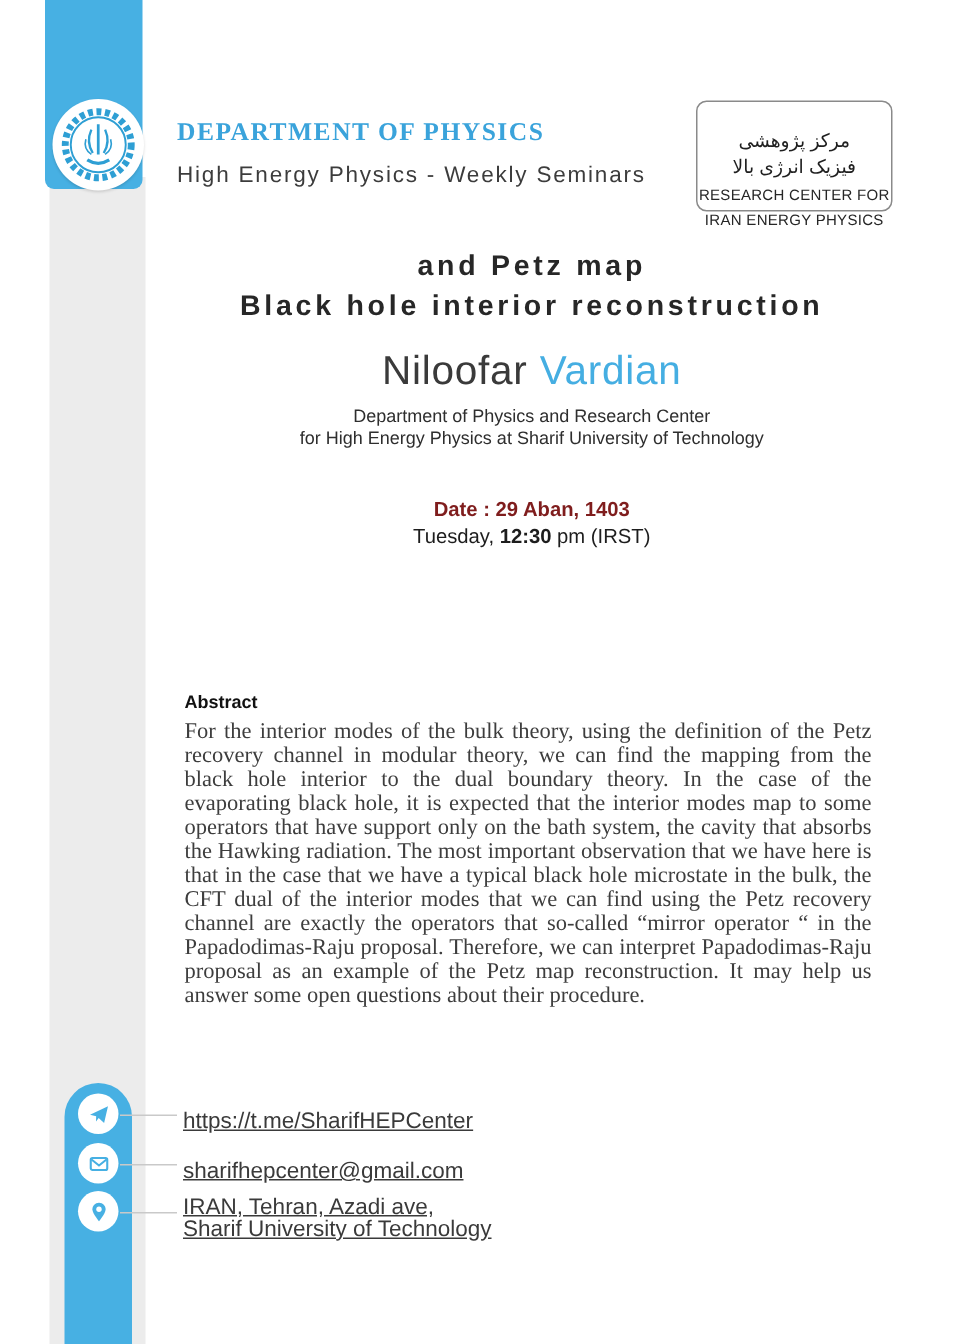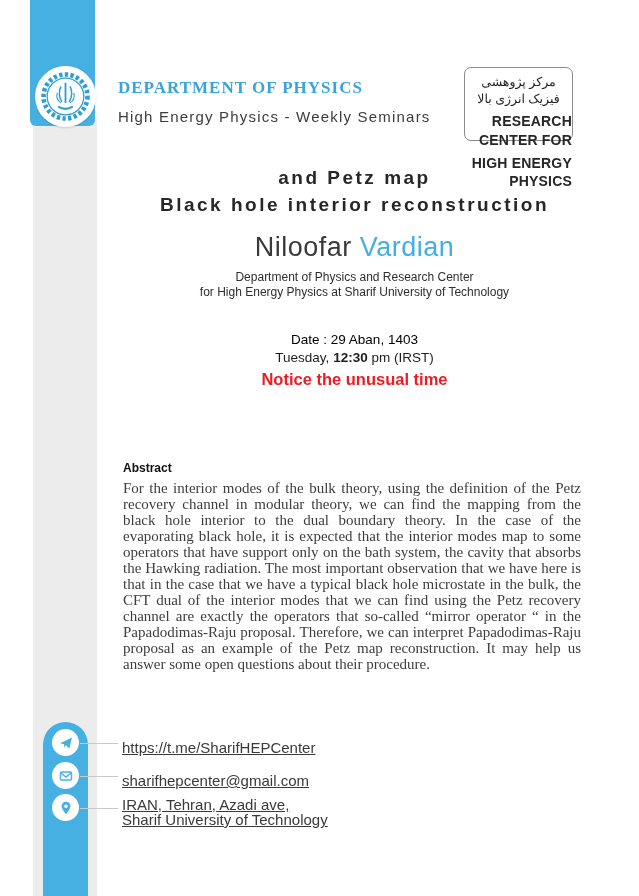--- a/index.html
+++ b/index.html
@@ -35,44 +35,44 @@
     position:absolute; left:118px; top:78px;
     font-family:"Liberation Serif", serif;
     font-weight:bold; font-size:17px; letter-spacing:1px;
     color:#3aa3db; white-space:nowrap;
   }
   .dept-sub {
     position:absolute; left:118px; top:108px;
     font-size:15px; letter-spacing:1.2px; color:#3c3c3c; white-space:nowrap;
   }
   .center-box {
-    position:absolute; left:464px; top:67px; width:109px; height:74px;
+    position:absolute; left:464px; top:67px; width:131px; height:74px;
     border:1.5px solid #8a8a8a; border-radius:7px;
-    background:#fff; text-align:center; padding-top:6px;
+    background:#fff; text-align:center; padding-top:18px;
   }
   .center-box .fa { direction:rtl; font-size:12.5px; color:#1f1f1f; line-height:1.35; }
-  .center-box .en { font-size:14px; font-weight:bold; color:#262626; line-height:1.35; margin-top:4px; letter-spacing:0.2px;text-align:right; }
+  .center-box .en { font-size:10px; font-weight:normal; color:#262626; line-height:1.35; margin-top:4px; letter-spacing:0.2px; }
 
   
   .centered { position:absolute; left:95px; right:25px; text-align:center; }
 
   .sem-title { top:164px; }
   .sem-title .line {
     font-size:19px; font-weight:bold; letter-spacing:2.5px;
     color:#272727; line-height:27px; white-space:nowrap;
   }
 
   .speaker { top:232px; font-size:27px; letter-spacing:0.5px; }
   .speaker .first { color:#3a3a3a; }
   .speaker .last  { color:#45aee2; }
 
   .affil { top:270px; font-size:12px; color:#2e2e2e; line-height:15px; }
 
   .date-block { top:331px; }
-  .date-line1 { font-size:13.5px; font-weight:normal; color:#000000; line-height:18px; }
+  .date-line1 { font-size:13.5px; font-weight:bold; color:#7f1d1d; line-height:18px; }
   .date-line2 { font-size:13.5px; color:#1d1d1d; line-height:18px; }
   .date-line2 b { font-weight:bold; }
   .notice { font-size:16.5px; font-weight:bold; color:#ed1c24; line-height:22px; margin-top:1px; }
 
   .virtual-block { top:408px; }
   .virtual-text {
     font-family:"Liberation Serif", serif;
     font-weight:bold; font-size:13.5px; color:#222; line-height:18px;
   }
   .virtual-link {
@@ -125,41 +125,40 @@
     </svg>
   </div>
 
   <div class="dept-title">DEPARTMENT OF PHYSICS</div>
   <div class="dept-sub">High Energy Physics - Weekly Seminars</div>
 
   <div class="center-box">
     <div class="fa">مرکز پژوهشی</div>
     <div class="fa">فیزیک انرژی بالا</div>
     <div class="en">RESEARCH CENTER FOR</div>
-    <div class="en">HIGH ENERGY PHYSICS</div>
+    <div class="en">IRAN ENERGY PHYSICS</div>
   </div>
 
   <div class="centered sem-title">
     <div class="line">and Petz map</div>
     <div class="line">Black hole interior reconstruction</div>
   </div>
 
   <div class="centered speaker">
     <span class="first">Niloofar</span>
     <span class="last">Vardian</span>
   </div>
   <div class="centered affil">
     <div>Department of Physics and Research Center</div>
     <div>for High Energy Physics at Sharif University of Technology</div>
   </div>
 
   <div class="centered date-block">
     <div class="date-line1">Date : 29 Aban, 1403</div>
     <div class="date-line2"><span>Tuesday, </span><b>12:30</b><span> pm (IRST)</span></div>
-    <div class="notice">Notice the unusual time</div>
   </div>
 
   <div class="centered virtual-block">
   </div>
 
   <div class="abstract">
     <h2>Abstract</h2>
     <p>For the interior modes of the bulk theory, using the definition of the Petz recovery channel in modular theory, we can find the mapping from the black hole interior to the dual boundary theory. In the case of the evaporating black hole, it is expected that the interior modes map to some operators that have support only on the bath system, the cavity that absorbs the Hawking radiation. The most important observation that we have here is that in the case that we have a typical black hole microstate in the bulk, the CFT dual of the interior modes that we can find using the Petz recovery channel are exactly the operators that so-called “mirror operator “ in the Papadodimas-Raju proposal. Therefore, we can interpret Papadodimas-Raju proposal as an example of the Petz map reconstruction. It may help us answer some open questions about their procedure.</p>
   </div>
 

